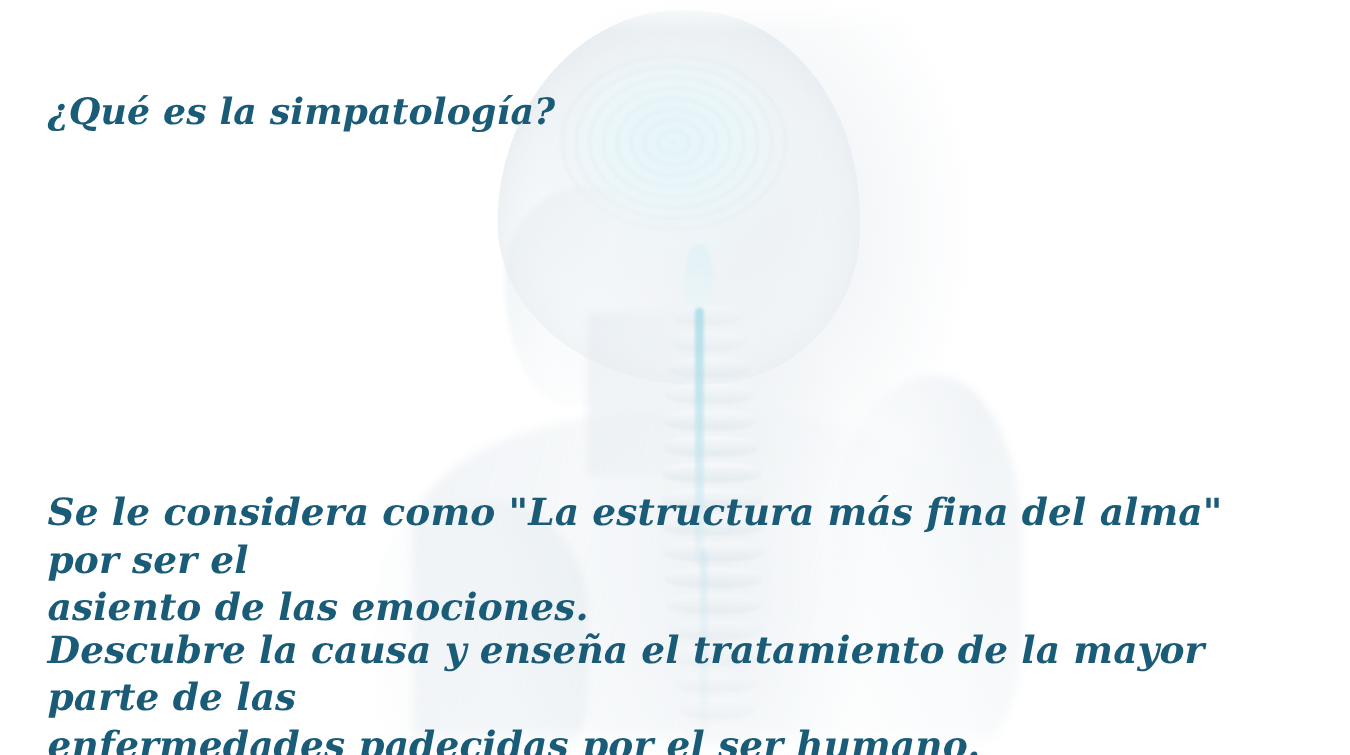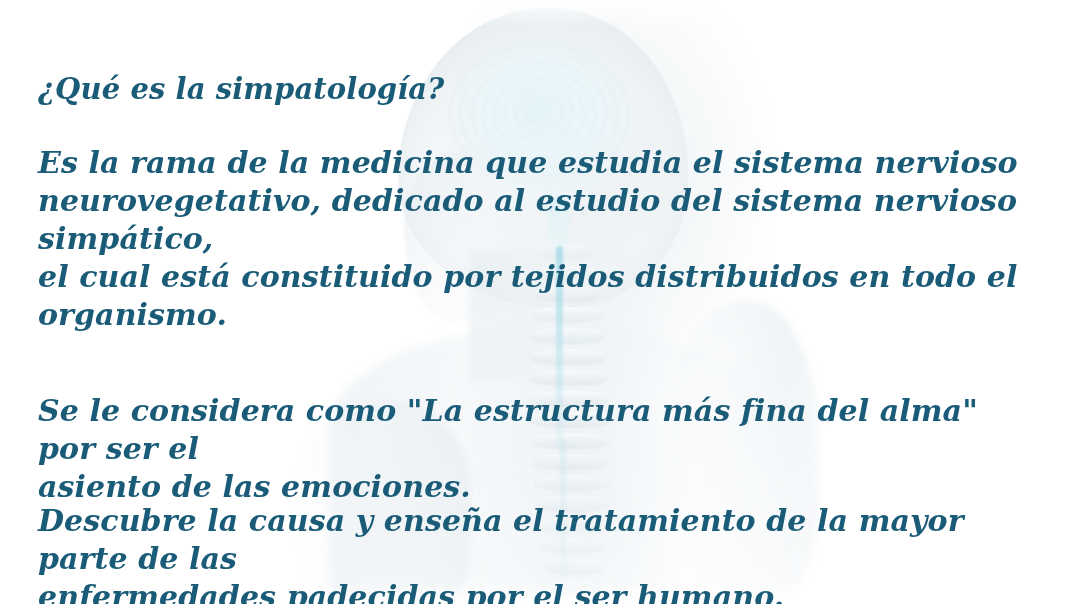--- a/index.html
+++ b/index.html
@@ -310,23 +310,20 @@
     <div class="veil"></div>
     <div class="edge-left"></div>
     <div class="edge-right"></div>
     <div class="edge-top"></div>
     <div class="edge-bottom"></div>
   </div>
 
   <div class="text-layer">
     <div class="para" id="p-heading">¿Qué es la simpatología?</div>
 
-    <div class="para" id="p-1">Es la rama de la medicina que estudia el sistema nervioso
-neurovegetativo, dedicado al estudio del sistema nervioso simpático,
-el cual está constituido por tejidos distribuidos en todo el organismo.</div>
 
 
     <div class="para" id="p-3">Se le considera como "La estructura más fina del alma" por ser el
 asiento de las emociones.</div>
 
     <div class="para" id="p-4">Descubre la causa y enseña el tratamiento de la mayor parte de las
 enfermedades padecidas por el ser humano.</div>
   </div>
 
 </div>

